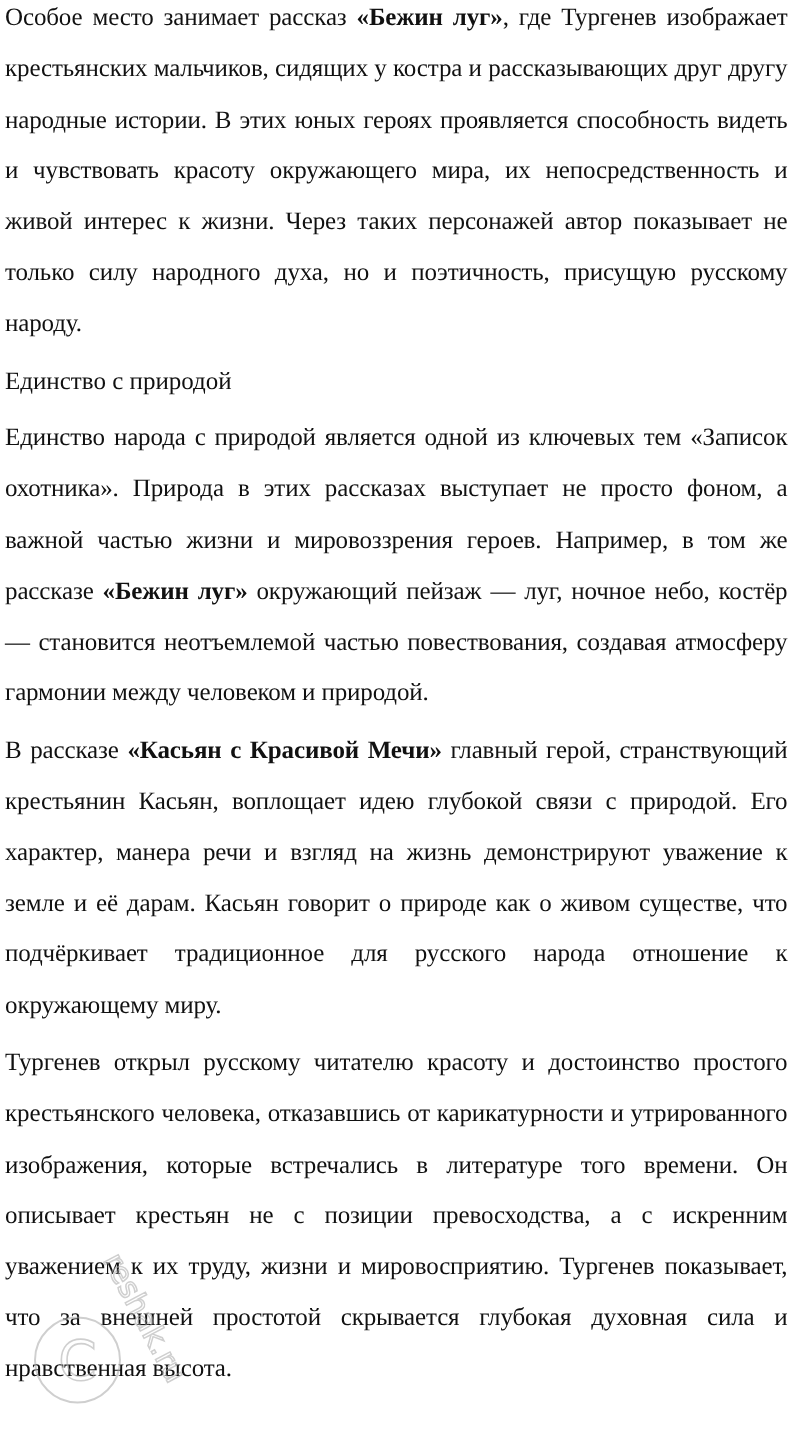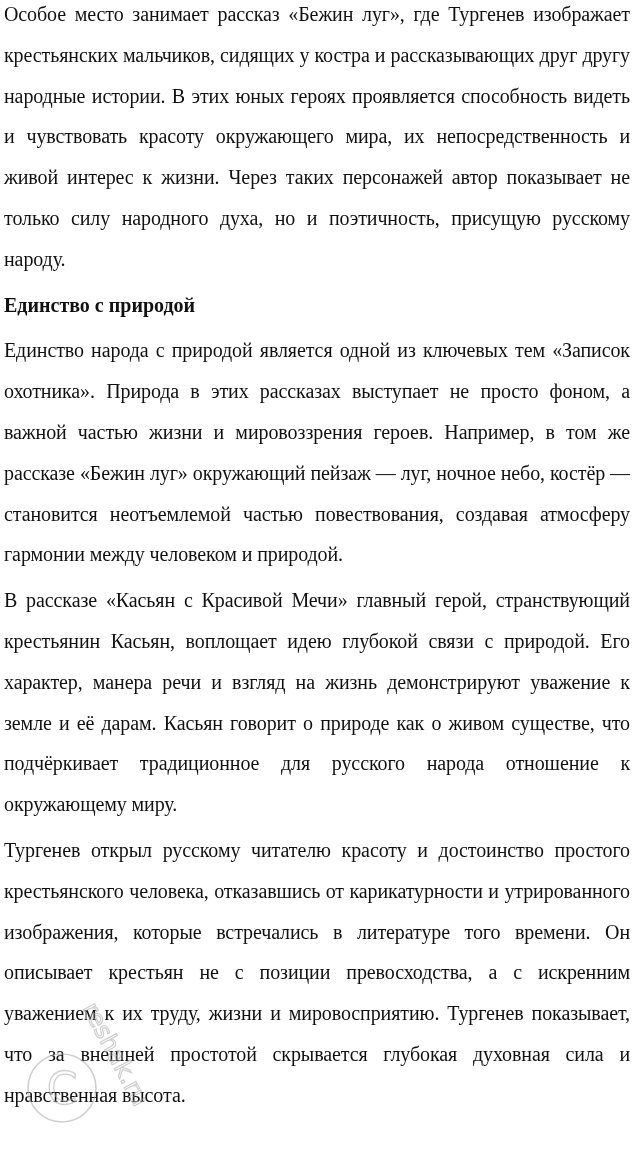--- a/index.html
+++ b/index.html
@@ -24,25 +24,25 @@
     line-height: 40.8px;
     text-align: justify;
     margin: 0 0 5px 0;
     letter-spacing: -0.1px;
   }
   .para:first-child {
     margin-top: -6px;
   }
   .heading {
     font-size: 20px;
-    font-weight: bold;
+    font-weight: normal;
     line-height: 40.8px;
     margin: 0 0 5px 0;
   }
-  .b { font-weight: normal; }
+  .b { font-weight: bold; }
   .watermark {
     position: absolute;
     left: 20px;
     top: 1000px;
     width: 140px;
     height: 140px;
     pointer-events: none;
     opacity: 0.55;
   }
 </style>

